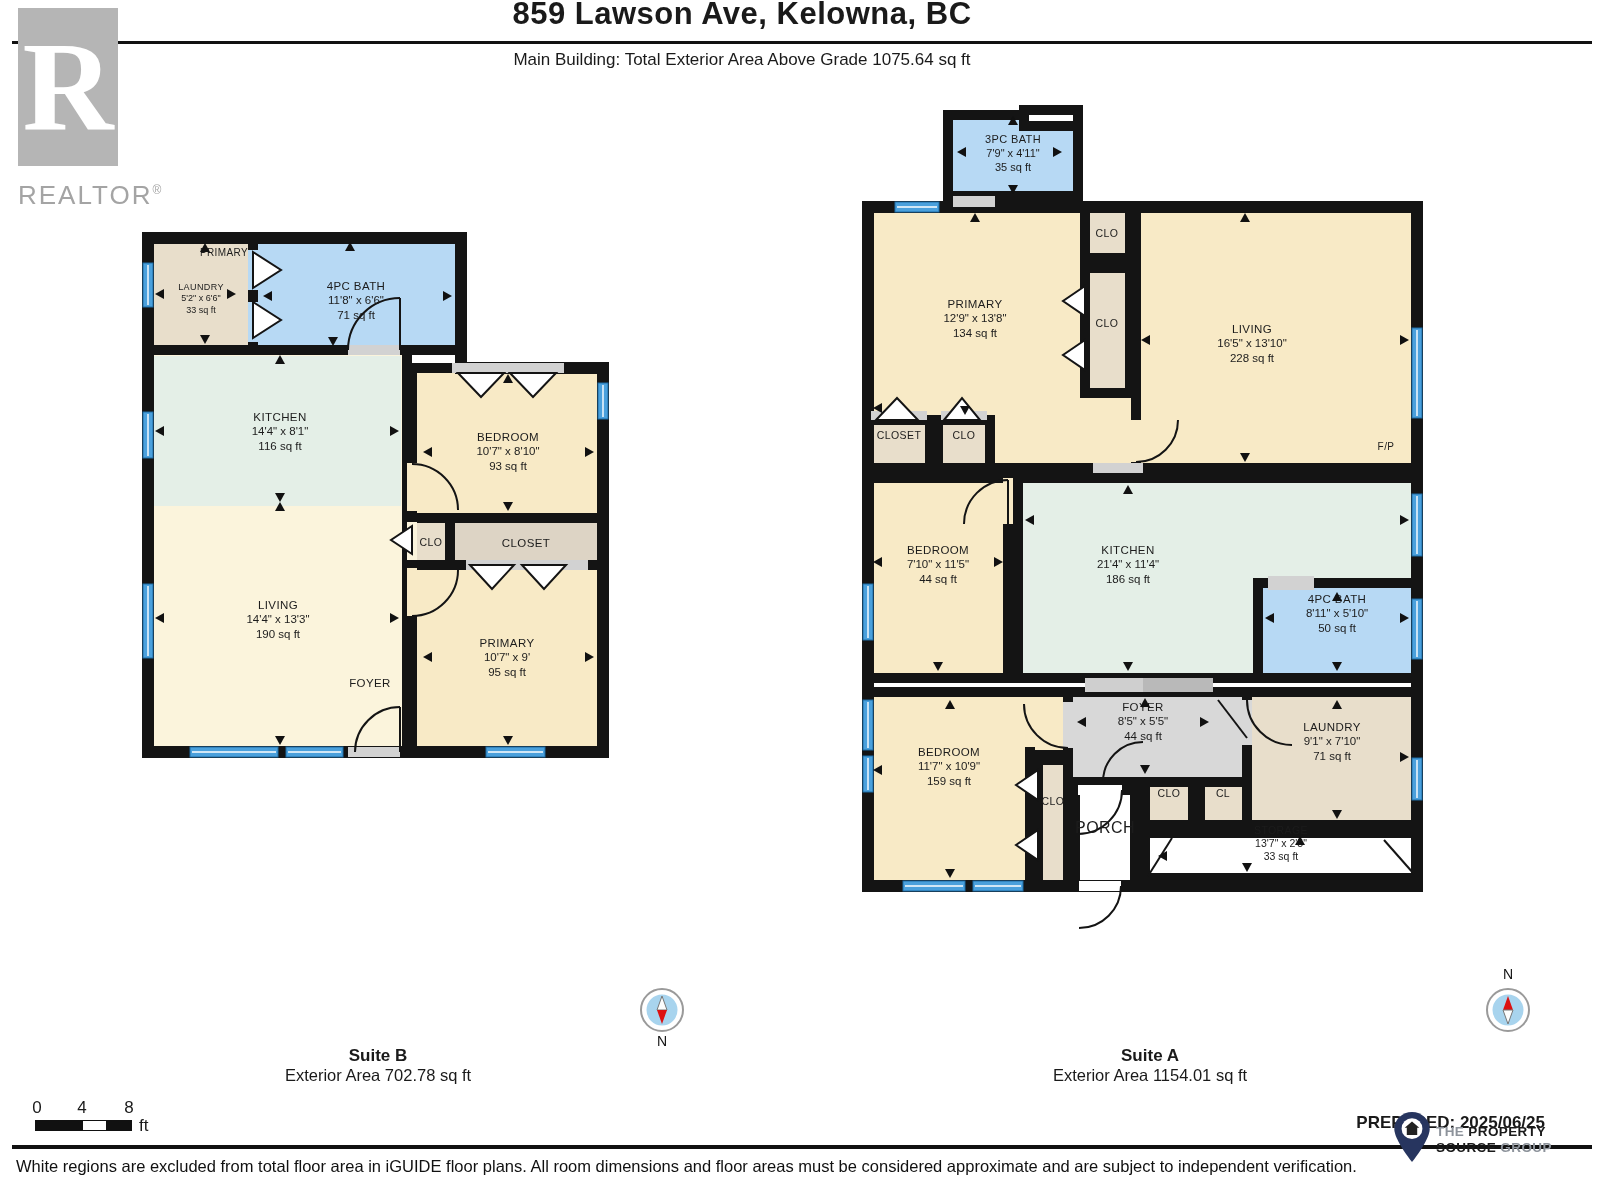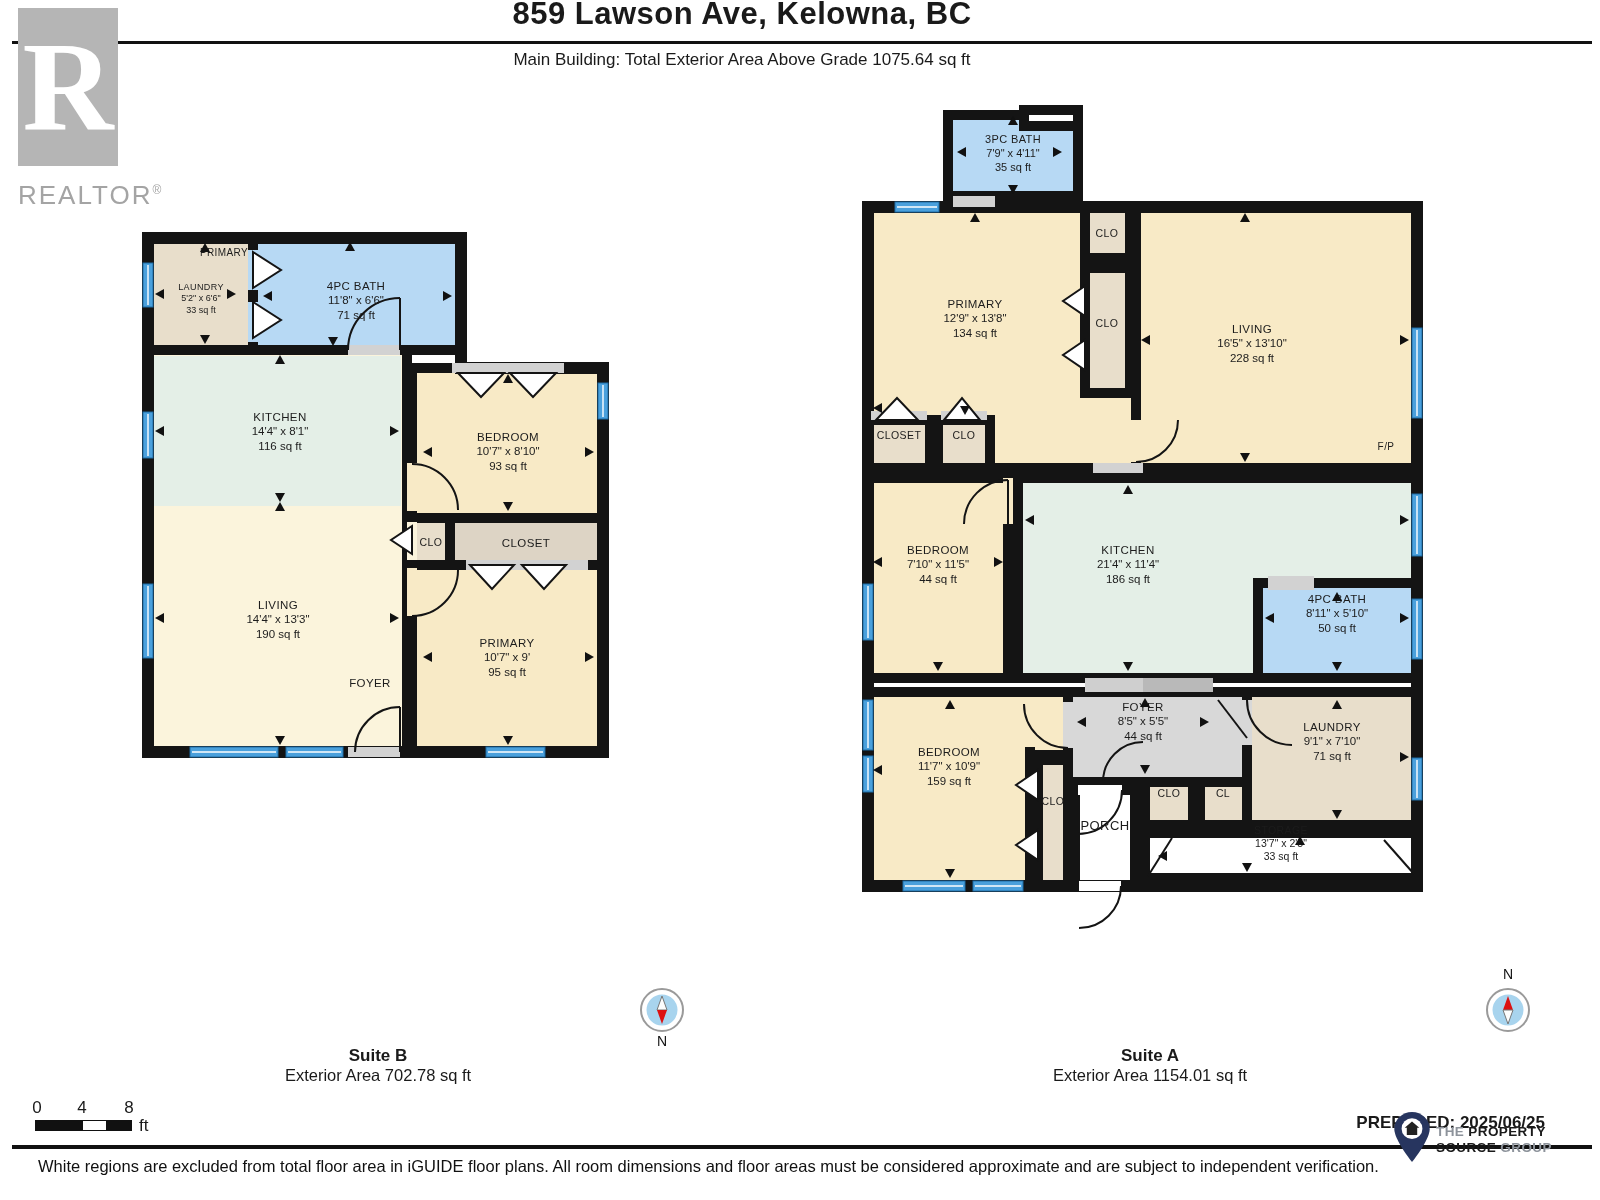--- a/index.html
+++ b/index.html
@@ -32,21 +32,21 @@
   .suite-caption{position:absolute;transform:translateX(-50%);text-align:center;white-space:nowrap;}
   .suite-caption .sname{font-size:17px;font-weight:bold;}
   .suite-caption .sarea{font-size:16.5px;}
   .north{position:absolute;transform:translateX(-50%);font-size:14px;color:#111;}
   .scalebar{position:absolute;left:35px;top:1098px;}
   .scalebar .tick{position:absolute;top:0;transform:translateX(-50%);font-size:17px;}
   .sb-outline{position:absolute;top:22px;left:0;width:95px;height:9px;border:1.5px solid #111;}
   .sb-seg{position:absolute;top:0;height:9px;background:#111;}
   .sb-unit{position:absolute;left:104px;top:18px;font-size:17px;}
   .footer-rule{position:absolute;left:12px;top:1145px;width:1580px;height:4px;background:#111;}
-  .disclaimer{position:absolute;left:38px;top:1157px;font-size:16.5px;color:#111;white-space:nowrap;}
+  .disclaimer{position:absolute;left:16px;top:1157px;font-size:16.5px;color:#111;white-space:nowrap;}
   .prepared{position:absolute;right:55px;top:1113px;font-size:17px;font-weight:bold;}
   .psg{position:absolute;left:1394px;top:1112px;display:flex;align-items:flex-start;}
   .psg-text{margin-left:6px;font-size:13.5px;letter-spacing:.4px;line-height:1.15;margin-top:12px;}
   .psg-light{color:#8d939b;font-weight:bold;}
   .psg-bold{color:#303固3a;font-weight:bold;}
 </style>
 </head>
 <body>
 
 <div id="canvas">
@@ -368,21 +368,21 @@
       <div class="rname">LAUNDRY</div>
       <div class="rdim">9'1" x 7'10"</div>
       <div class="rdim">71 sq ft</div>
     </div>
     <div class="room-label" style="left: 1169px; top: 787px; font-size: 10.5px;">
       <div class="rname">CLO</div>
     </div>
     <div class="room-label" style="left: 1223px; top: 787px; font-size: 10.5px;">
       <div class="rname">CL</div>
     </div>
-    <div class="room-label" style="left: 1105px; top: 818px; font-size: 13px;">
+    <div class="room-label" style="left: 1105px; top: 818px; font-size: 16px;">
       <div class="rname">PORCH</div>
     </div>
     <div class="room-label" style="left: 1281px; top: 824px; font-size: 10.5px;">
       <div class="rname">STORAGE</div>
       <div class="rdim">13'7" x 2'5"</div>
       <div class="rdim">33 sq ft</div>
     </div>
     <div class="ar ar-u" style="left: 200px; top: 243px;"></div>
     <div class="ar ar-d" style="left: 200px; top: 335px;"></div>
     <div class="ar ar-l" style="left: 155px; top: 289px;"></div>

